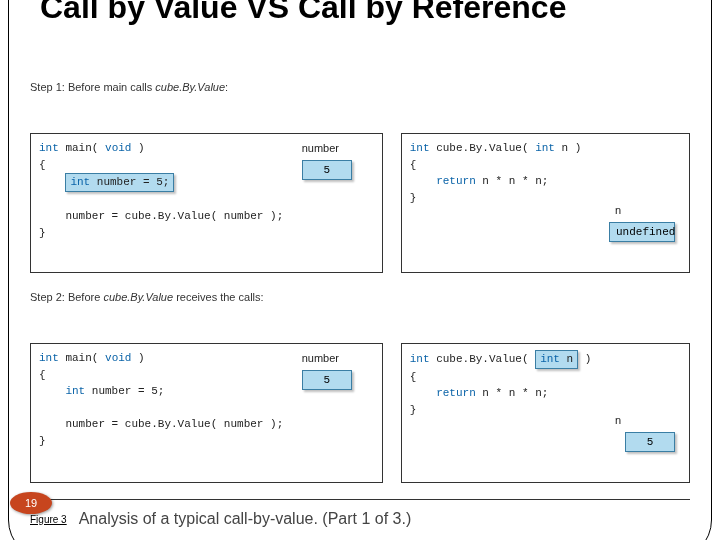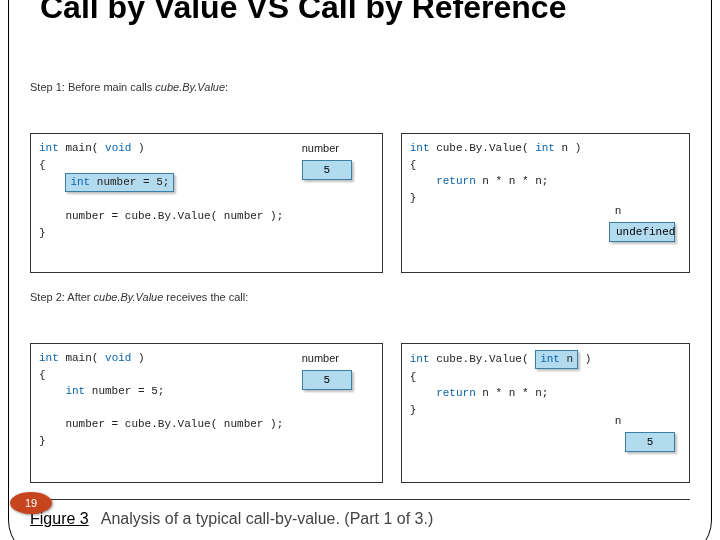--- a/index.html
+++ b/index.html
@@ -88,21 +88,21 @@
     border-top: 1px solid #333;
   }
 
   .caption-row {
     display: flex;
     align-items: center;
     gap: 12px;
     margin-top: 10px;
   }
   .fig-label {
-    font-size: 16px;
+    font-size: 10px;
     color: #000;
     text-decoration: underline;
   }
   .fig-caption {
     font-size: 16px;
     color: #444;
   }
 
   .slide-num {
     position: absolute;
@@ -147,21 +147,21 @@
 <pre><span class="kw">int</span><span> cube.By.Value( </span><span class="kw">int</span><span> n )</span>
 <span>{</span>
     <span class="kw">return</span><span> n * n * n;</span>
 <span>}</span></pre>
       <div class="var-head" style="right:24px; top:70px; width:50px;">n</div>
       <div class="valbox" style="right:14px; top:88px; width:66px;">undefined</div>
     </div>
   </div>
 
   <div class="step-label" style="margin-top:18px;">
-    <span>Step 2: After </span><span class="fn">cube.By.Value</span><span> receives the call:</span>
+    <span>Step 2: Before </span><span class="fn">cube.By.Value</span><span> receives the calls:</span>
   </div>
 
   <div class="row">
 
     <div class="panel left">
 <pre><span class="kw">int</span><span> main( </span><span class="kw">void</span><span> )</span>
 <span>{</span>
     <span class="kw">int</span><span> number = 5;</span>
 
 <span>    number = cube.By.Value( number );</span>

